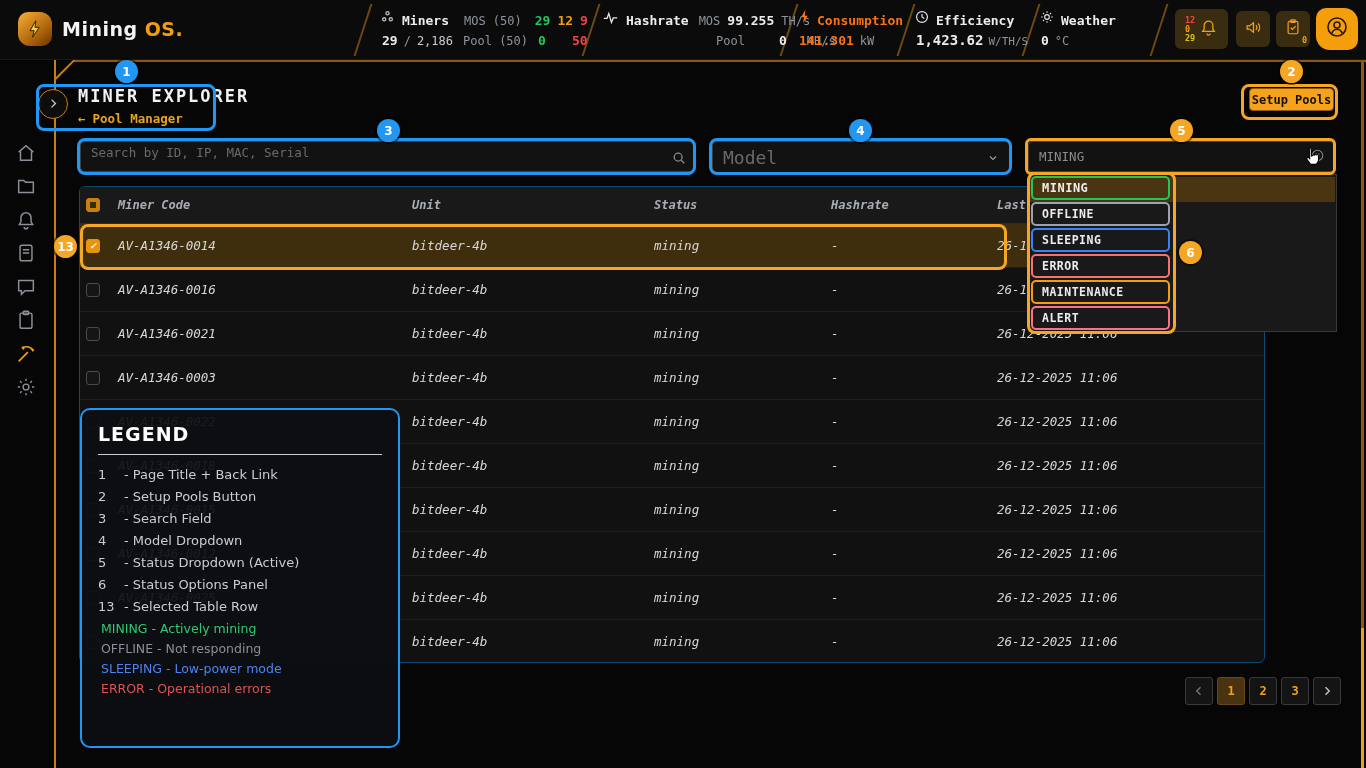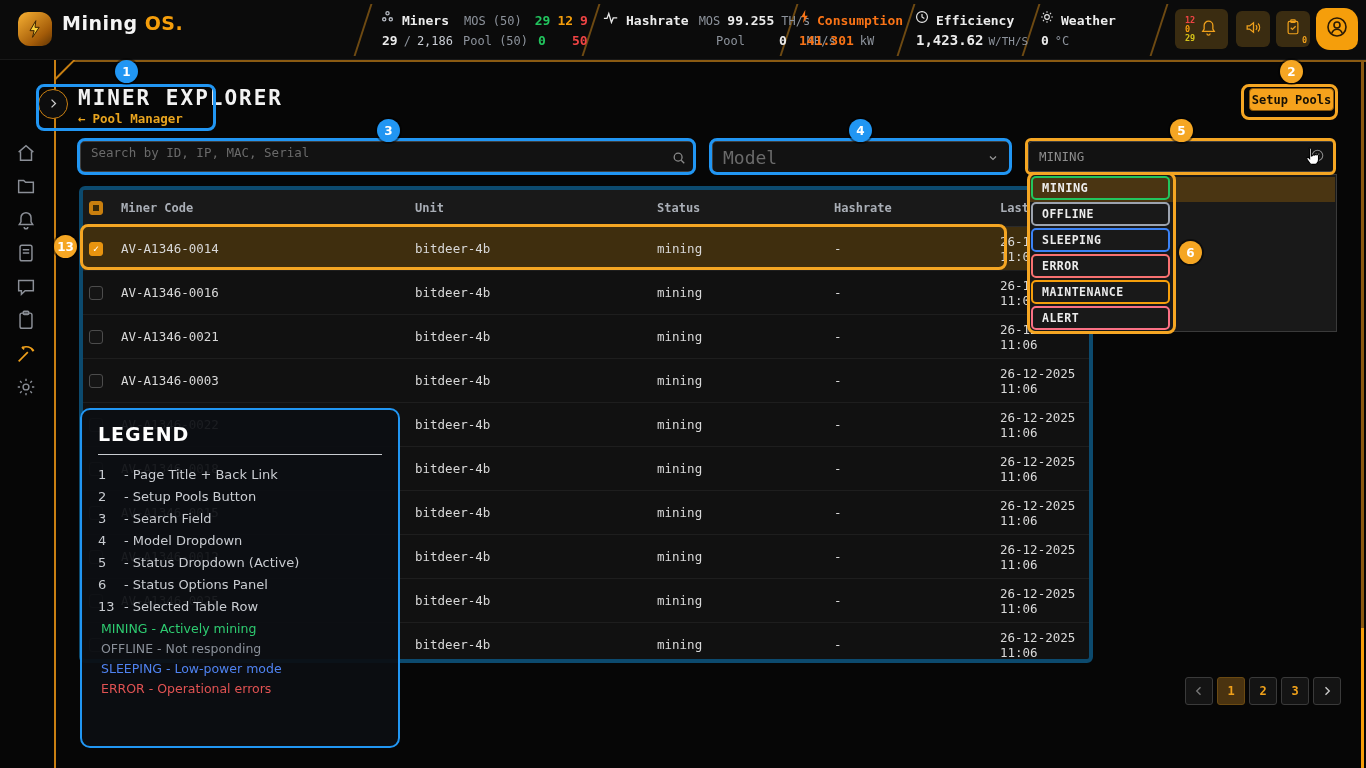--- a/index.html
+++ b/index.html
@@ -2,21 +2,21 @@
 <html><head>
 <meta charset="utf-8">
 <style>
   * { margin:0; padding:0; box-sizing:border-box; }
   html,body { background:#000; }
   body { font-family:"DejaVu Sans Mono",monospace; }
   #app { position:relative; width:1366px; height:768px; background:#060606; overflow:hidden; }
 
   
   .header { position:absolute; left:0; top:0; width:1366px; height:60px; background:#0b0b0b; border-bottom:1px solid #191919; z-index:10; }
-  .logo { position:absolute; left:18px; top:12px; display:flex; gap:10px; }
+  .logo { position:absolute; left:18px; top:12px; display:flex; align-items:center; gap:10px; }
   .logo-badge { width:34px; height:34px; border-radius:10px 12px 10px 12px; background:linear-gradient(140deg,#f8b133,#a35b08 70%,#5f3404); display:flex; align-items:center; justify-content:center; }
   .logo-text { font-family:"DejaVu Sans",sans-serif; font-weight:bold; font-size:19px; color:#f4f4f4; letter-spacing:.5px; }
   .logo-text .os { color:#f59e0b; }
   .hdiv { position:absolute; top:4px; height:52px; width:2px; background:#6e4a12; transform:skewX(-18deg); }
   .hsec { position:absolute; top:0; height:60px; }
   .hrow { position:absolute; display:flex; align-items:flex-end; white-space:nowrap; }
   .hlabel { color:#ececec; font-weight:bold; font-size:13px; }
   .hsub { color:#8d939c; font-size:12px; }
   .hval { font-weight:bold; font-size:13px; color:#ececec; }
   .green { color:#22c55e; } .amber { color:#f59e0b; } .red { color:#ef4444; } .orange { color:#f97316; } .yellow { color:#d4c21a; }
@@ -30,35 +30,35 @@
   .edge-diag { position:absolute; left:54px; top:79px; width:28px; height:2px; background:#c87f12; transform:rotate(-45deg); transform-origin:left top; z-index:5; }
   .edge-right { position:absolute; left:1361px; top:0; width:3px; height:768px; background:#8a5a12; z-index:5; }
   .edge-right-bright { position:absolute; left:1361px; top:628px; width:3px; height:140px; background:#f59e0b; z-index:6; }
 
   
   .sidebar { position:absolute; left:0; top:60px; width:54px; height:708px; z-index:8; }
   .sic { position:absolute; left:15px; width:22px; height:22px; cursor:pointer; }
   .side-toggle { position:absolute; left:38px; top:89px; width:30px; height:30px; border:1.5px solid #c87f12; border-radius:50%; background:#0d0d0d; display:flex; align-items:center; justify-content:center; z-index:20; cursor:pointer; }
 
   
-  .page-title { position:absolute; left:78px; top:86px; font-size:21px; font-weight:bold; letter-spacing:2px; color:#f2f2f2; z-index:12; }
+  .page-title { position:absolute; left:78px; top:86px; font-size:17px; font-weight:bold; letter-spacing:2px; color:#f2f2f2; z-index:12; }
   .back-link { position:absolute; left:78px; top:111px; font-size:12.5px; font-weight:bold; color:#e8a41f; display:flex; gap:7px; align-items:center; z-index:12; cursor:pointer; }
   .setup-btn { position:absolute; left:1249px; top:88px; width:85px; height:23px; background:#f6a21c; border:1.5px solid #8a5608; border-radius:4px; color:#161005; font-weight:bold; font-size:12px; display:flex; align-items:center; justify-content:center; z-index:12; cursor:pointer; }
 
   
   .field { position:absolute; height:31px; background:#121212; border:1px solid #3f3f3f; border-radius:4px; display:flex; align-items:center; z-index:12; }
   .search-field { left:80px; top:141px; width:616px; }
   .search-field input { flex:1; height:100%; background:transparent; border:0; outline:none; color:#cfcfcf; font-family:"DejaVu Sans Mono",monospace; font-size:12.5px; padding:0 30px 8px 10px; }
   .search-field input::placeholder { color:#6a6a6a; }
   .search-ic { position:absolute; right:9px; top:8px; }
   .model-field { left:712px; top:141px; width:298px; justify-content:space-between; padding:15px 10px; color:#6a6a6a; font-size:18px; cursor:pointer; }
   .status-field { left:1028px; top:141px; width:307px; justify-content:space-between; padding:0 10px; color:#8d8d8d; font-size:12.5px; cursor:pointer; }
 
   
-  .table { position:absolute; left:79px; top:186px; width:1014px; height:477px; background:#111; border:4px solid #0c4a6e; border-radius:6px; overflow:hidden; z-index:10; }
+  .table { position:absolute; left:79px; top:186px; width:1186px; height:477px; background:#111; border:1px solid #0c4a6e; border-radius:6px; overflow:hidden; z-index:10;font-style:italic; }
   .thead { display:flex; align-items:center; height:37px; background:#191919; border-bottom:1px solid #2b2b2b; font-size:12px; font-weight:bold; color:#a9aeb6; }
   .trow { display:flex; align-items:center; height:44px; border-bottom:1px solid #1e1e1e; font-size:12.5px; color:#d8d8d8; cursor:pointer; }
   .trow.selected { background:#3f2e0e; }
   .c-cb { width:38px; padding-left:6px; }
   .c-code { width:294px; }
   .c-unit { width:242px; }
   .c-status { width:177px; }
   .c-hash { width:166px; }
   .c-last { flex:1; }
   .cb { width:14px; height:14px; border:1px solid #4c4c4c; border-radius:3px; background:#151515; display:flex; align-items:center; justify-content:center; }

